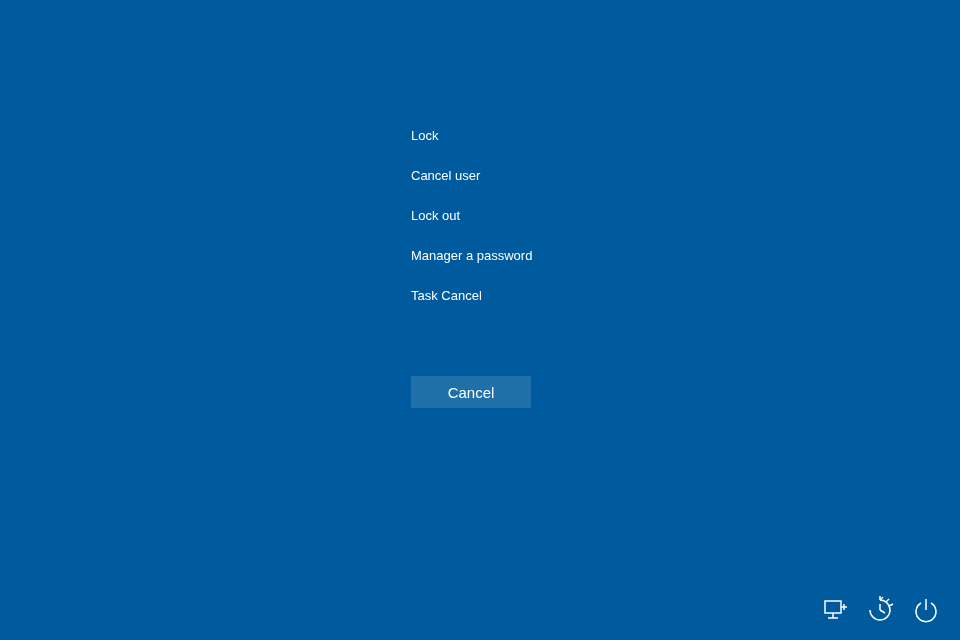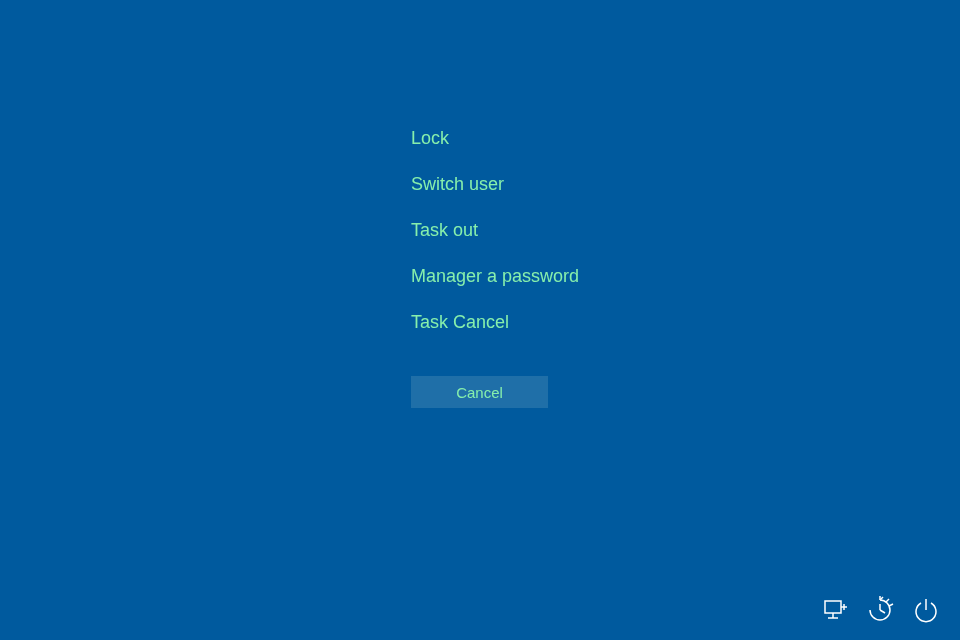--- a/index.html
+++ b/index.html
@@ -16,35 +16,35 @@
       overflow: hidden;
     }
     .menu-container {
       position: absolute;
       left: 411px;
       top: 128px;
       display: flex;
       flex-direction: column;
     }
     .menu-item {
-      color: #86efac;
-      font-size: 18px;
+      color: #ffffff;
+      font-size: 13px;
       font-weight: 400;
       margin-bottom: 25px;
       cursor: pointer;
       text-align: left;
     }
     .cancel-button {
       position: absolute;
       left: 411px;
       top: 376px;
-      width: 137px;
+      width: 120px;
       height: 32px;
       background-color: #1f6fa8;
-      color: #86efac;
+      color: #ffffff;
       font-size: 15px;
       font-weight: 400;
       display: flex;
       align-items: center;
       justify-content: center;
       cursor: pointer;
       border: none;
       font-family: inherit;
     }
     .bottom-icons {
@@ -67,22 +67,22 @@
       stroke: #ffffff;
       fill: none;
       stroke-width: 1.5;
     }
   </style>
 </head>
 <body>
 
 <div class="menu-container">
   <div class="menu-item">Lock</div>
-  <div class="menu-item">Switch user</div>
-  <div class="menu-item">Task out</div>
+  <div class="menu-item">Cancel user</div>
+  <div class="menu-item">Lock out</div>
   <div class="menu-item">Manager a password</div>
   <div class="menu-item">Task Cancel</div>
 </div>
 
 <button class="cancel-button">Cancel</button>
 
 <div class="bottom-icons">
   <div class="icon">
     <svg viewBox="0 0 28 28" width="28" height="28">
       <rect x="5" y="5" width="16" height="12"></rect>

